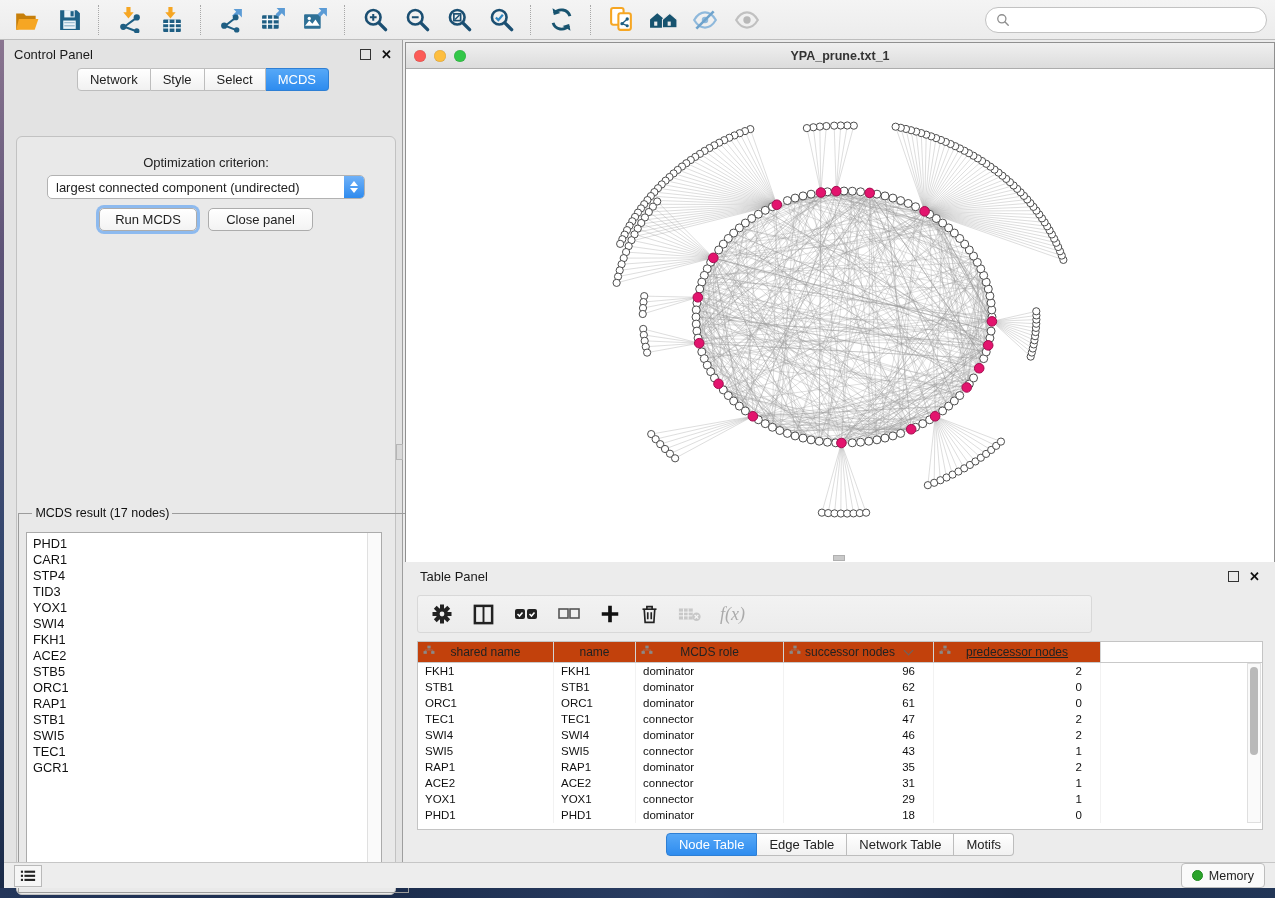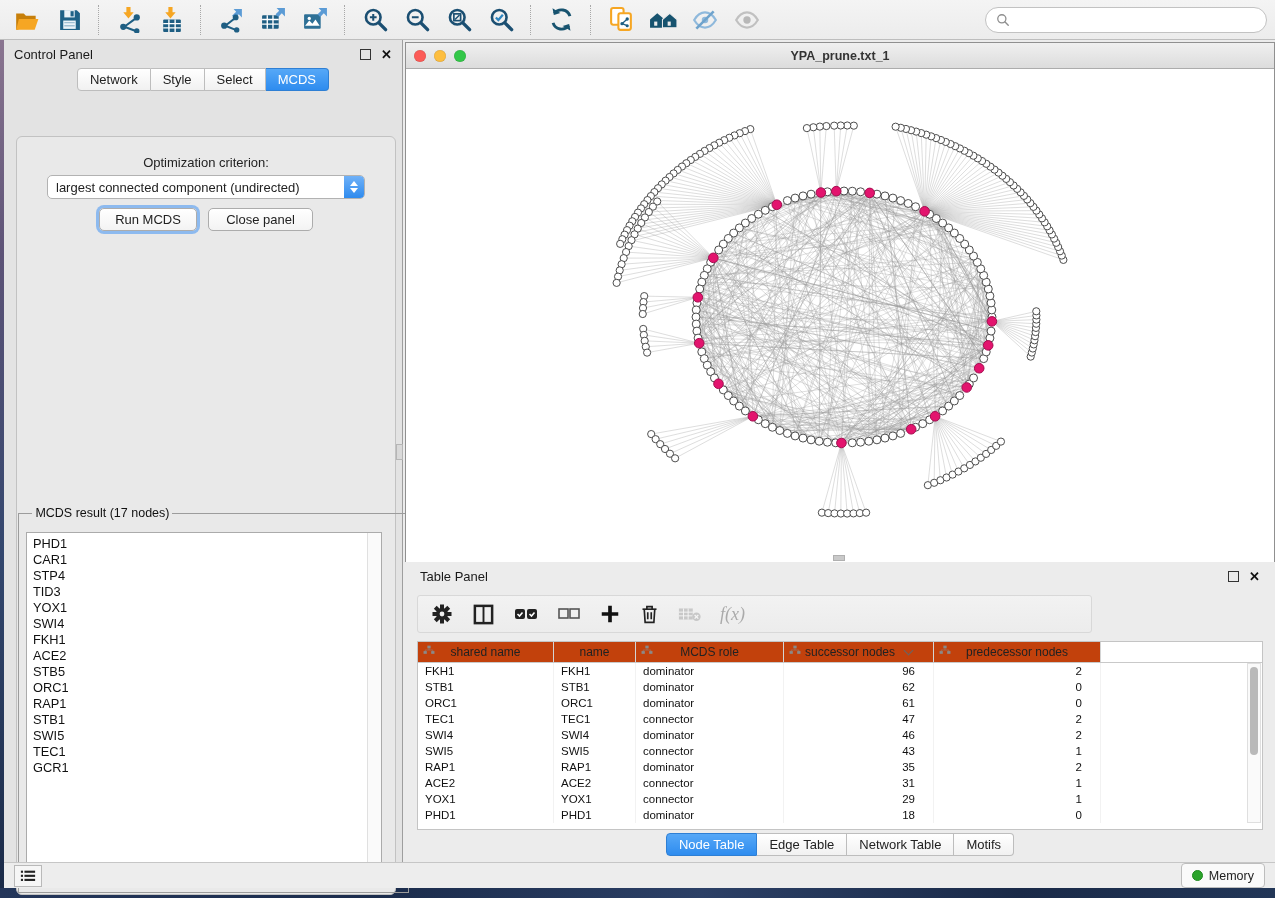--- a/index.html
+++ b/index.html
@@ -1280,21 +1280,21 @@
             <g fill="#8a8a8a">
               <rect x="8" y="0" width="6" height="5"></rect>
               <rect x="1" y="10" width="6" height="5"></rect>
               <rect x="15" y="10" width="6" height="5"></rect>
               <path d="M11 5v3M4 10V8h14v2" stroke="#8a8a8a" fill="none"></path>
             </g>
           </svg>
           <span>successor nodes</span>
           <span class="chev"></span>
         </div>
-        <div class="hcell" style="width: 167px;">
+        <div class="hcell" style="width: 167px; text-decoration: underline;">
           <svg class="hicon" width="12" height="10" viewBox="0 0 22 16">
             <g fill="#8a8a8a">
               <rect x="8" y="0" width="6" height="5"></rect>
               <rect x="1" y="10" width="6" height="5"></rect>
               <rect x="15" y="10" width="6" height="5"></rect>
               <path d="M11 5v3M4 10V8h14v2" stroke="#8a8a8a" fill="none"></path>
             </g>
           </svg>
           <span>predecessor nodes</span>
         </div>

